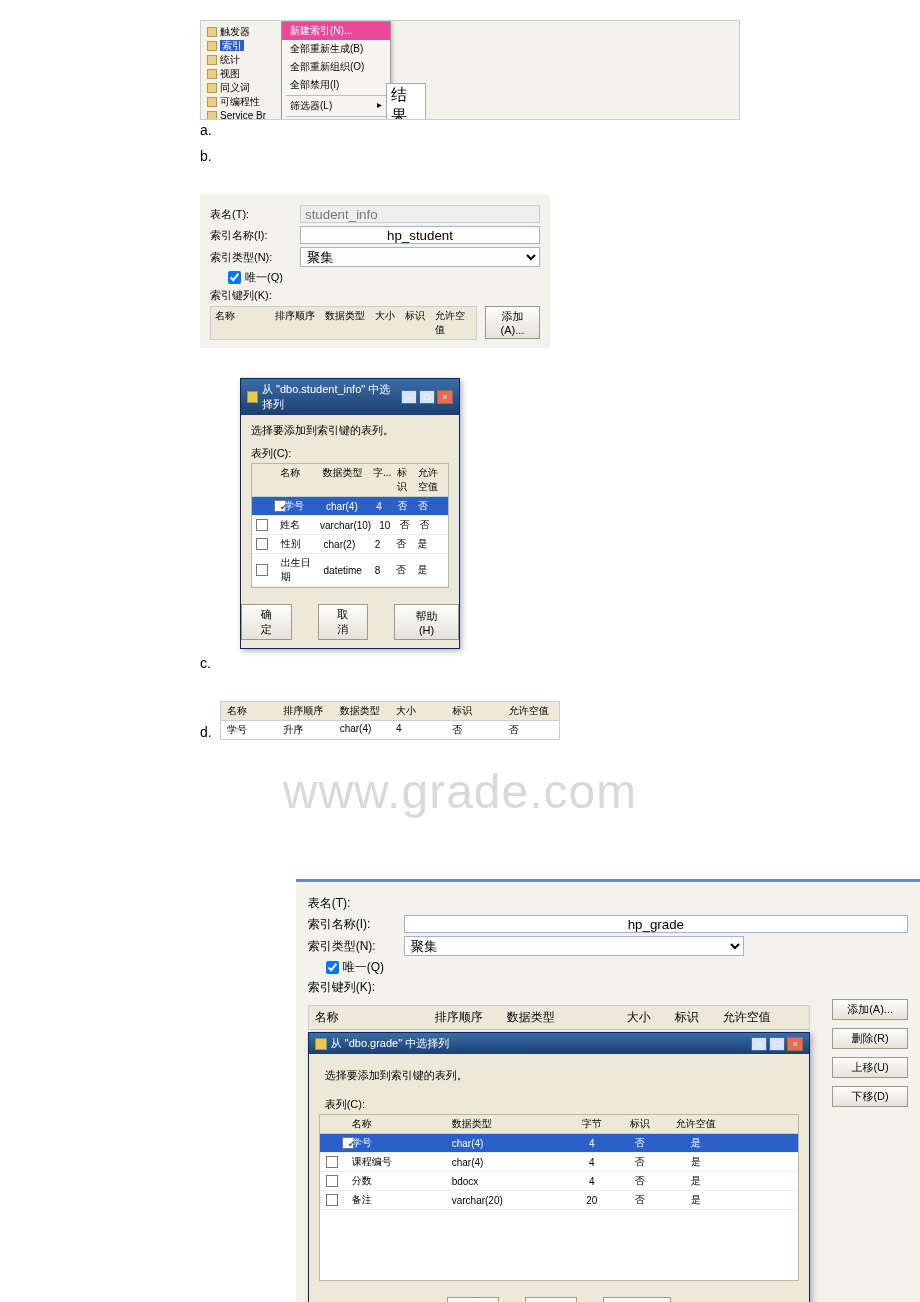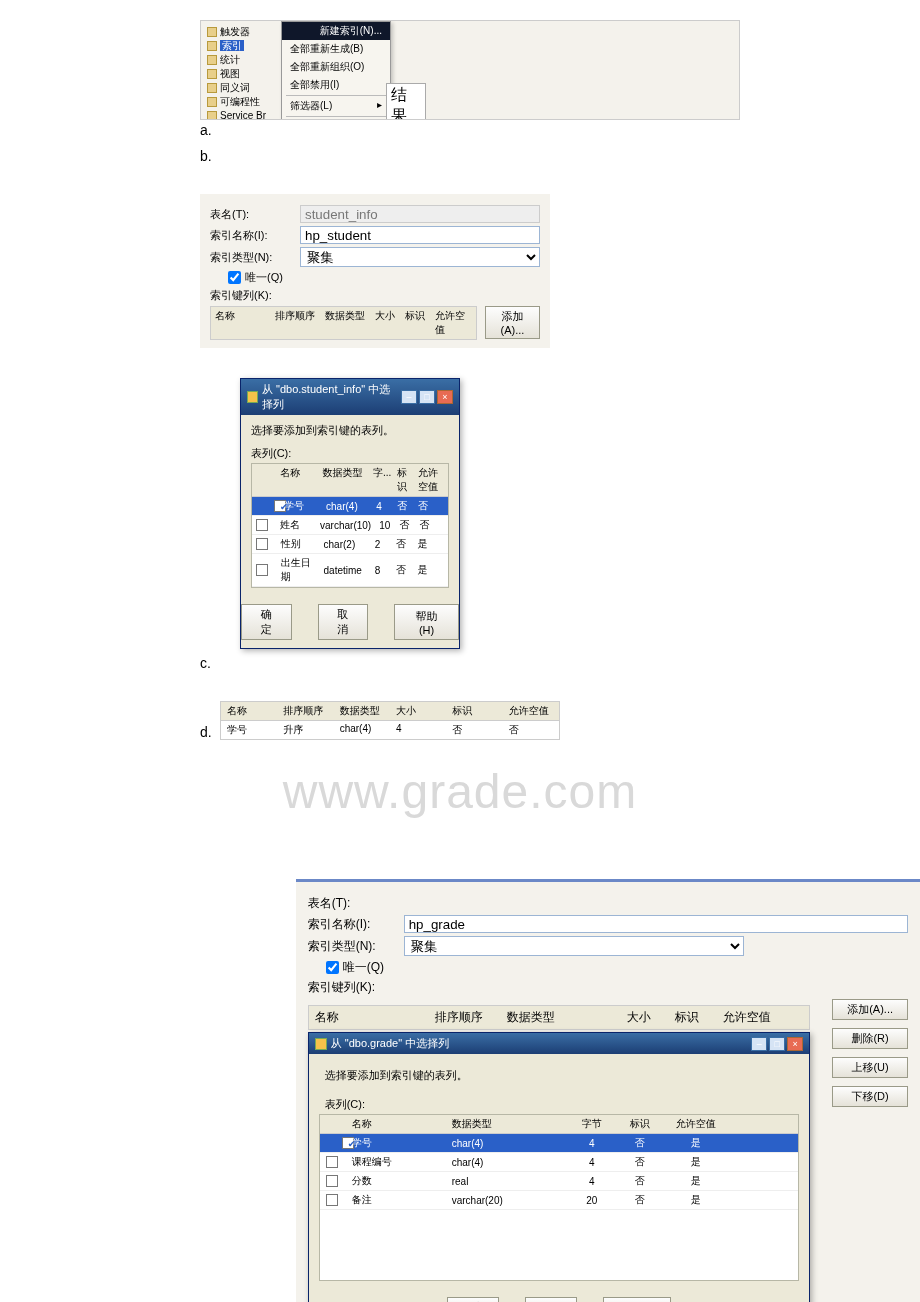--- a/index.html
+++ b/index.html
@@ -27,35 +27,35 @@
   .tree { padding: 4px 6px; line-height: 14px; }
   .tnode { white-space: nowrap; }
   .ticon { display:inline-block; width:10px; height:10px; background:#e8cf8a; border:1px solid #b89a3c; margin-right:3px; vertical-align:middle; }
   .thl { background:#2a60c8; color:#fff; padding:0 2px;text-align:right; }
   .ctx {
     position:absolute; left:80px; top:0;
     background:#f7f5ef; border:1px solid #999; box-shadow:2px 2px 4px rgba(0,0,0,.2);
     width:110px;
   }
   .ctx-item { padding:2px 8px; white-space:nowrap; }
-  .ctx-item.hl { background:#0f172a; color:#fff;text-align:right; }
+  .ctx-item.hl { background:#ec4899; color:#fff; }
   .ctx-sep { border-top:1px solid #bbb; margin:1px 4px; }
   .sub-popup {
     position:absolute; left:185px; top:62px;
     background:#fff; border:1px solid #aaa; font-size:16px; width:40px;font-family:Liberation Mono, monospace;
   }
   .sub-popup div { padding:1px 4px; border-bottom:1px solid #eee; }
   .label-letter { font-weight: normal; margin-left:200px; margin-top:2px; font-size:14px; }
 
   
   .form-area { background:#f4f2ec; padding:8px 10px; font-size:11px; }
   .form-row { display:flex; align-items:center; margin:3px 0; }
   .form-lab { width:90px; }
   .txt-ro { background:#eee; border:1px solid #ccc; height:18px; padding:0 4px; flex:1; color:#777; }
-  .txt { background:#fff; border:1px solid #9cb5d4; height:18px; padding:0 4px; flex:1; }
+  .txt { background:#fff; border:1px solid #9cb5d4; height:18px; padding:0 4px; flex:1;text-align:center; }
   .sel { background:#fff; border:1px solid #9cb5d4; height:20px; padding:0 2px; flex:1; }
   .chk { margin-left:18px; }
   .hdr-row {
     background:#ece9d8; border:1px solid #ccc; display:flex; font-size:10px;
   }
   .hdr-row span { padding:2px 4px; }
 
   .btn {
     background:linear-gradient(#fdfdfd,#e5e2d8);
     border:1px solid #9a9a88; padding:2px 14px; font-size:11px;
@@ -376,21 +376,21 @@
                       <span class="gc-chk"><span class="cbx"></span></span>
                       <span class="gc-name">课程编号</span>
                       <span class="gc-dt">char(4)</span>
                       <span class="gc-sz">4</span>
                       <span class="gc-id">否</span>
                       <span class="gc-null">是</span>
                     </div>
                     <div class="grid-row">
                       <span class="gc-chk"><span class="cbx"></span></span>
                       <span class="gc-name">分数</span>
-                      <span class="gc-dt">real</span>
+                      <span class="gc-dt">bdocx</span>
                       <span class="gc-sz">4</span>
                       <span class="gc-id">否</span>
                       <span class="gc-null">是</span>
                     </div>
                     <div class="grid-row">
                       <span class="gc-chk"><span class="cbx"></span></span>
                       <span class="gc-name">备注</span>
                       <span class="gc-dt">varchar(20)</span>
                       <span class="gc-sz">20</span>
                       <span class="gc-id">否</span>

